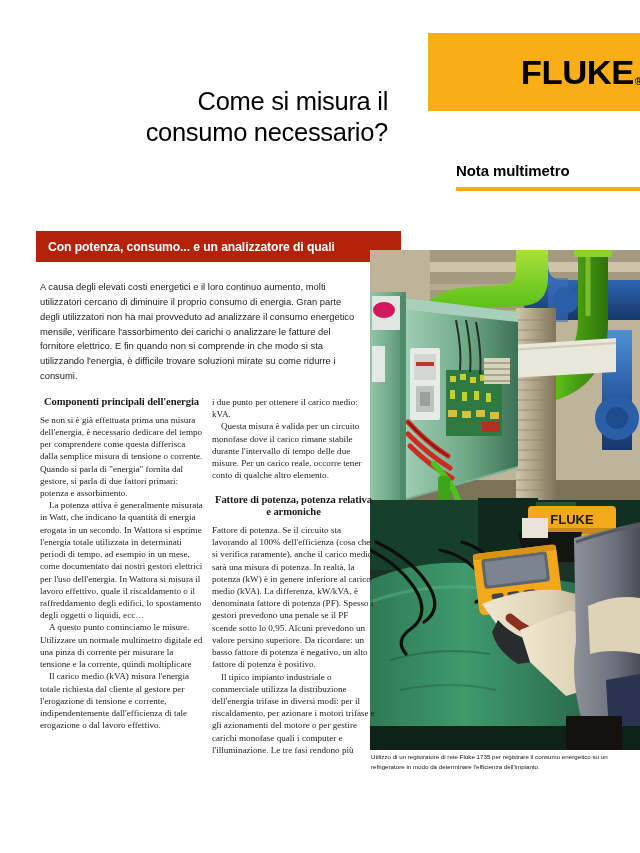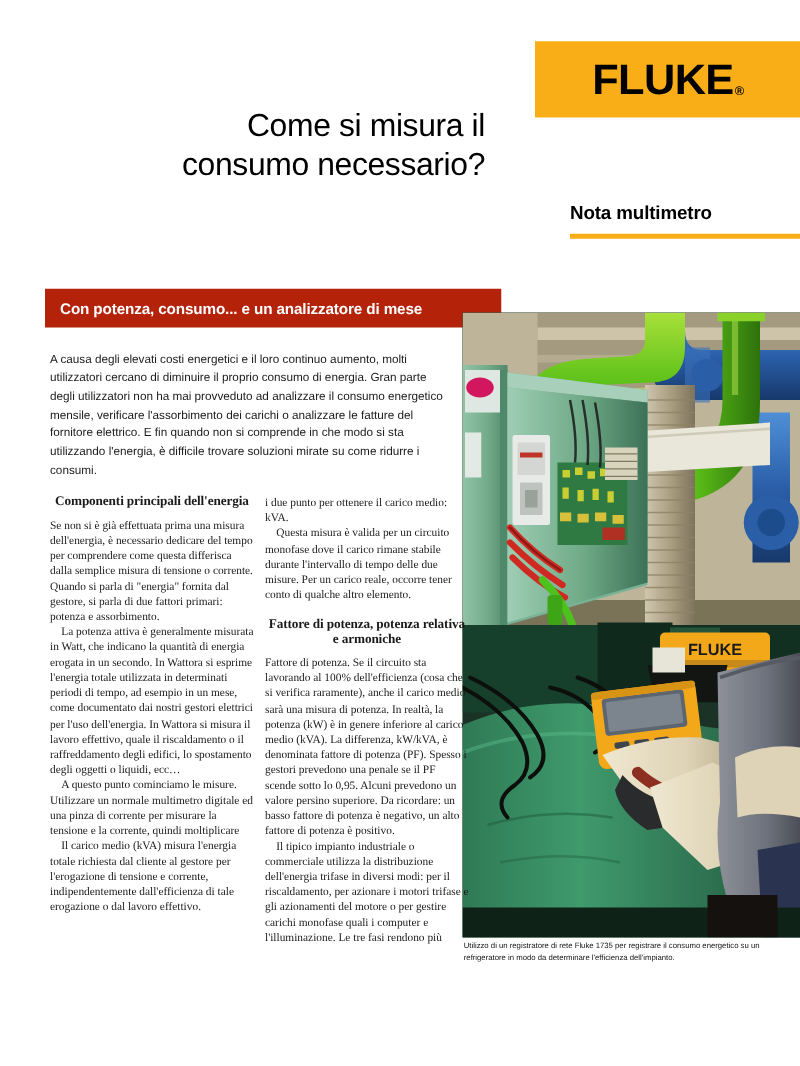--- a/index.html
+++ b/index.html
@@ -21,25 +21,25 @@
     position: absolute;
     left: 0; top: 0;
     width: 640px;
     height: 220px;
   }
   #fluke-logo-box {
     position: absolute;
     left: 428px;
     top: 33px;
     width: 212px;
-    height: 61px;
+    height: 78px;
     background: #F9AE17;
     display: flex;
     align-items: center;
-    justify-content: center;
+    justify-content: flex-end;
   }
   #fluke-wordmark {
     font-family: "Liberation Sans", sans-serif;
     font-weight: bold;
     font-size: 34px;
     letter-spacing: -0.5px;
     color: #000;
     line-height: 1;
     position: relative;
     transform: scaleX(1.02);
@@ -182,21 +182,21 @@
   </div>
 
   <div id="nota-wrap">
     <div id="nota-label">Nota multimetro</div>
     <div id="nota-rule"></div>
   </div>
 
 </div>
 
 <div id="red-banner">
-  <span id="red-banner-text">Con potenza, consumo... e un analizzatore di mese</span>
+  <span id="red-banner-text">Con potenza, consumo... e un analizzatore di quali</span>
 </div>
 
 <div id="photo">
   <svg width="270" height="500" viewBox="0 0 270 500" xmlns="http://www.w3.org/2000/svg">
     <defs>
       <linearGradient id="gpipe" x1="0" y1="0" x2="0" y2="1">
         <stop offset="0%" stop-color="#a8e03a"></stop>
         <stop offset="45%" stop-color="#5fc21a"></stop>
         <stop offset="100%" stop-color="#2f7d0c"></stop>
       </linearGradient>

